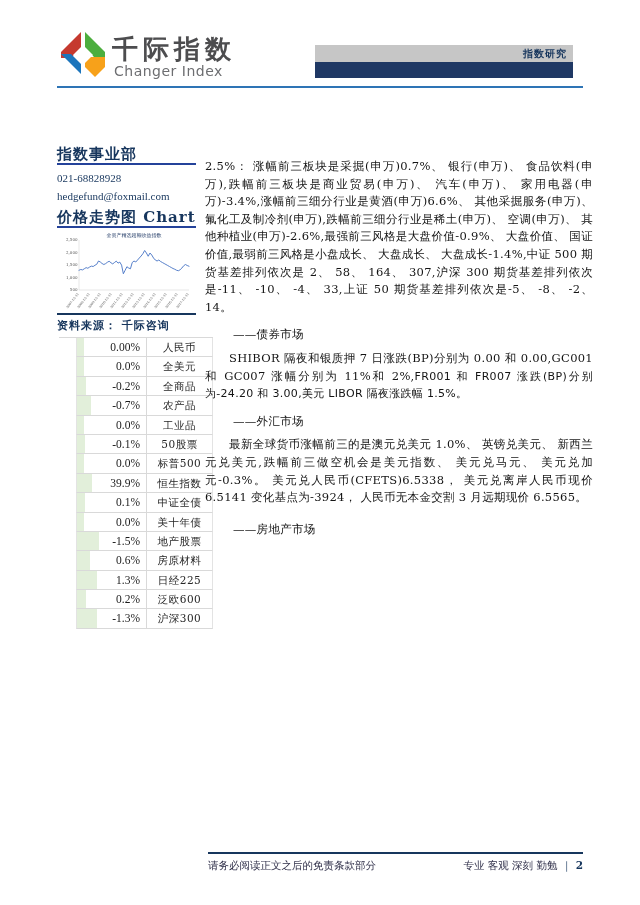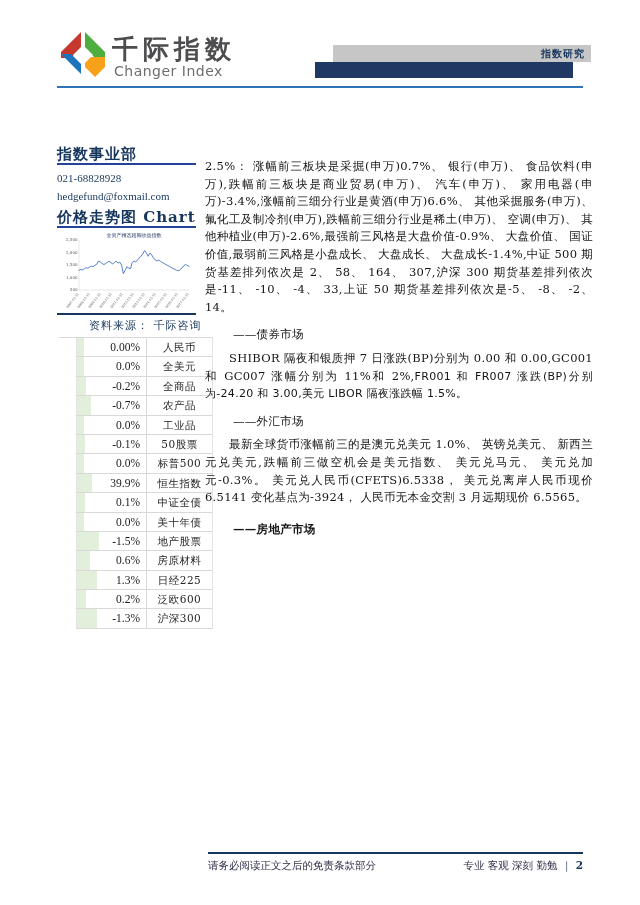--- a/index.html
+++ b/index.html
@@ -5,35 +5,35 @@
   html,body{margin:0;padding:0;background:#fff;}
   #page{position:relative;width:640px;height:905px;background:#ffffff;overflow:hidden;
         font-family:"DejaVu Serif",serif;}
 
   
   .logo-mark{position:absolute;left:57px;top:30px;width:52px;height:50px;}
   .logo-cn{position:absolute;left:112px;top:32px;font-size:26px;font-weight:bold;color:#4d4d4f;
            letter-spacing:5px;font-family:"DejaVu Sans",sans-serif;}
   .logo-en{position:absolute;left:114px;top:63px;font-size:14px;color:#6d6e71;
            font-family:"DejaVu Sans",sans-serif;letter-spacing:0.5px;}
-  .banner-gray{position:absolute;left:333px;top:45px;width:258px;height:17px;background:#c6c6c6;
+  .banner-gray{position:absolute;left:315px;top:45px;width:258px;height:17px;background:#c6c6c6;
            display:flex;align-items:center;justify-content:flex-end;padding-right:6px;box-sizing:border-box;}
   .banner-gray span{font-size:10px;font-weight:bold;color:#17365d;letter-spacing:1px;}
   .banner-navy{position:absolute;left:315px;top:62px;width:258px;height:16px;background:#1f3864;}
   .header-rule{position:absolute;left:57px;top:86px;width:526px;height:2px;background:#2e74b5;}
   .page-title{position:absolute;left:57px;top:106px;width:526px;text-align:center;font-size:18px;
            font-weight:bold;color:#2b3a95;letter-spacing:2px;}
 
   
   .sb-h{position:absolute;left:57px;font-size:15px;font-weight:bold;color:#17365d;letter-spacing:1px;}
   .sb-rule{position:absolute;left:57px;width:139px;height:2px;background:#24429a;}
   .sb-t{position:absolute;left:57px;font-size:11px;color:#17365d;font-family:"Liberation Serif",serif;}
   .chart-box{position:absolute;left:59px;top:230px;width:136px;height:84px;}
   .src-rule{position:absolute;left:57px;top:313px;width:139px;height:2px;background:#17365d;}
-  .src-label{position:absolute;left:57px;top:318px;font-size:11px;font-weight:normal;color:#17365d;letter-spacing:1px;margin-left:32px;}
+  .src-label{position:absolute;left:57px;top:318px;font-size:11px;font-weight:bold;color:#17365d;letter-spacing:1px;}
 
   .asset-table{position:absolute;left:59px;top:337px;width:137px;border-top:1px solid #d9d9d9;padding-left:17px;}
   .a-row{display:flex;height:19.4px;border-bottom:1px solid #d9d9d9;border-left:1px solid #e3e3e3;border-right:1px solid #e3e3e3;box-sizing:border-box;}
   .a-val{width:69px;position:relative;text-align:right;box-sizing:border-box;padding-right:6px;
          font-family:"Liberation Serif",serif;font-size:11.5px;color:#1a1a1a;line-height:18.5px;}
   .a-bar{position:absolute;left:0;top:0;bottom:0;background:#e2efda;}
   .a-val b{position:relative;font-weight:normal;}
   .a-name{flex:1;text-align:center;font-size:10.5px;color:#262626;line-height:18.8px;
           border-left:1px solid #d9d9d9;letter-spacing:0.5px;}
 
@@ -169,21 +169,21 @@
         <div class="a-name">沪深300</div>
       </div>
     </div>
 
   <div class="main">
     <p>2.5%： 涨幅前三板块是采掘(申万)0.7%、 银行(申万)、 食品饮料(申万),跌幅前三板块是商业贸易(申万)、 汽车(申万)、 家用电器(申万)-3.4%,涨幅前三细分行业是黄酒(申万)6.6%、 其他采掘服务(申万)、 氟化工及制冷剂(申万),跌幅前三细分行业是稀土(申万)、 空调(申万)、 其他种植业(申万)-2.6%,最强前三风格是大盘价值-0.9%、 大盘价值、 国证价值,最弱前三风格是小盘成长、 大盘成长、 大盘成长-1.4%,中证 500 期货基差排列依次是 2、 58、 164、 307,沪深 300 期货基差排列依次是-11、 -10、 -4、 33,上证 50 期货基差排列依次是-5、 -8、 -2、 14。</p>
     <p class="m-head">——债券市场</p>
     <p class="m-indent"><span>SHIBOR 隔夜和银质押 7 日涨跌(BP)分别为 0.00 和 0.00,GC001 和 GC007 涨幅分别为 11%和 2%,</span><span class="sans-seg">FR001 和 FR007 涨跌(BP)分别为-24.20 和 3.00,美元 LIBOR 隔夜涨跌幅 1.5%。</span></p>
     <p class="m-head">——外汇市场</p>
     <p class="m-indent">最新全球货币涨幅前三的是澳元兑美元 1.0%、 英镑兑美元、 新西兰元兑美元,跌幅前三做空机会是美元指数、 美元兑马元、 美元兑加元-0.3%。 美元兑人民币(CFETS)6.5338， 美元兑离岸人民币现价 6.5141 变化基点为-3924， 人民币无本金交割 3 月远期现价 6.5565。</p>
-    <p class="m-head" style="margin-top:14px !important;font-weight:bold;">——房地产市场</p>
+    <p class="m-head" style="margin-top:14px !important;">——房地产市场</p>
   </div>
 
   <div class="footer-rule"></div>
   <div class="footer">
     <span>请务必阅读正文之后的免责条款部分</span>
     <span>
       <span>专业 客观 深刻 勤勉</span><span class="sep">｜</span><span class="pg">2</span>
     </span>
   </div>
 

